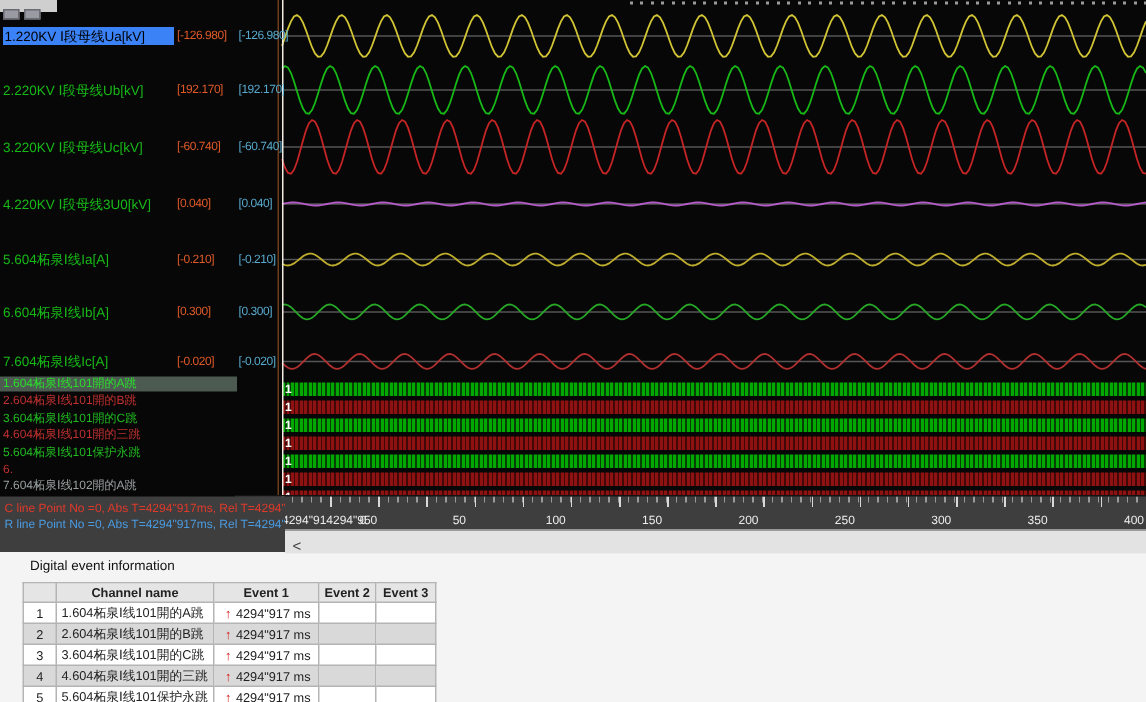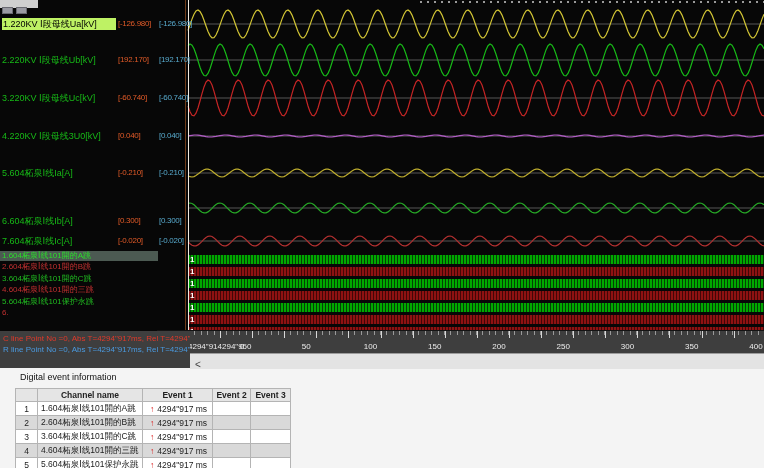--- a/index.html
+++ b/index.html
@@ -8,21 +8,21 @@
   
   .main{position:absolute;left:0;top:0;width:764px;height:368px;background:#070707;overflow:hidden;}
   .toolbar-stub{position:absolute;left:0;top:0;width:38px;height:8px;background:#cfcfcf;z-index:9;}
   .toolbar-stub .tbtn{display:inline-block;width:9px;height:5px;margin:1px 1px 0 2px;background:#9a9aa2;border:1px solid #6a6a72;}
   .top-dots{position:absolute;left:420px;top:1px;width:344px;height:2px;
             background:repeating-linear-gradient(90deg,#9a9a9a 0 2px,transparent 2px 7px);}
   
   .left-panel{position:absolute;left:0;top:0;width:190px;height:330px;z-index:5;pointer-events:auto;}
   .an-row{position:absolute;left:2px;width:186px;height:12px;font-size:9px;line-height:12px;white-space:nowrap;}
   .an-label{position:absolute;left:0;top:0;max-width:114px;overflow:hidden;color:#17b917;}
-  .an-label.hl{background:#bef264;color:#000;width:113px;padding-left:1px;}
+  .an-label.hl{background:#3b82f6;color:#000;width:113px;padding-left:1px;}
   .an-v1{position:absolute;left:116px;top:0;color:#e05a28;font-size:8px;letter-spacing:-0.3px;}
   .an-v2{position:absolute;left:157px;top:0;color:#58aacd;font-size:8px;letter-spacing:-0.3px;}
   .dg-row{position:absolute;left:2px;width:186px;height:10px;font-size:8px;line-height:10px;white-space:nowrap;overflow:hidden;}
   .dg-row.hl{left:0;width:156px;padding-left:2px;background:#4c5a52;}
   
   .wave-area{position:absolute;left:157px;top:0;width:607px;height:330px;overflow:hidden;}
   #wave-svg{position:absolute;left:0;top:0;}
   .pre-line{position:absolute;left:28px;top:0;width:1px;height:330px;background:#6e3c1a;}
   .cursor-line{position:absolute;left:31px;top:0;width:1px;height:330px;background:#f2ece2;z-index:4;}
   .dbar{position:absolute;left:31px;right:0;height:9px;z-index:2;}
@@ -124,36 +124,37 @@
         <div class="an-row" style="top: 130px; text-align: right;">
           <span class="an-label">4.220KV Ⅰ段母线3U0[kV]</span>
           <span class="an-v1">[0.040]</span>
           <span class="an-v2">[0.040]</span>
         </div>
         <div class="an-row" style="top: 167px;">
           <span class="an-label">5.604柘泉Ⅰ线Ia[A]</span>
           <span class="an-v1">[-0.210]</span>
           <span class="an-v2">[-0.210]</span>
         </div>
-        <div class="an-row" style="top: 202px; margin-top: 13px;">
+        <div class="an-row" style="top: 202px;">
           <span class="an-label">6.604柘泉Ⅰ线Ib[A]</span>
           <span class="an-v1">[0.300]</span>
           <span class="an-v2">[0.300]</span>
         </div>
         <div class="an-row" style="top: 235px;">
           <span class="an-label">7.604柘泉Ⅰ线Ic[A]</span>
           <span class="an-v1">[-0.020]</span>
           <span class="an-v2">[-0.020]</span>
         </div>
         <div class="dg-row hl" style="top: 251px; color: rgb(42, 223, 42);">1.604柘泉Ⅰ线101開的A跳</div>
         <div class="dg-row" style="top: 262px; color: rgb(194, 48, 48);">2.604柘泉Ⅰ线101開的B跳</div>
         <div class="dg-row" style="top: 274px; color: rgb(32, 187, 32);">3.604柘泉Ⅰ线101開的C跳</div>
         <div class="dg-row" style="top: 285px; color: rgb(194, 48, 48);">4.604柘泉Ⅰ线101開的三跳</div>
         <div class="dg-row" style="top: 297px; color: rgb(32, 187, 32);">5.604柘泉Ⅰ线101保护永跳</div>
         <div class="dg-row" style="top: 308px; color: rgb(194, 48, 48);">6.</div>
+        <div class="dg-row" style="top: 319px; color: rgb(154, 160, 160);">7.604柘泉Ⅰ线102開的A跳</div>
       </div>
 
     <div class="time-axis">
       <div class="ticks-minor"></div>
       <div class="ticks-major"></div>
       <span class="ax-pre">4294"914294"950</span>
       <span id="axis-labels"><span class="ax-lab" style="left: 85px;">0</span><span class="ax-lab" style="left: 149.25px;">50</span><span class="ax-lab" style="left: 213.5px;">100</span><span class="ax-lab" style="left: 277.75px;">150</span><span class="ax-lab" style="left: 342px;">200</span><span class="ax-lab" style="left: 406.25px;">250</span><span class="ax-lab" style="left: 470.5px;">300</span><span class="ax-lab" style="left: 534.75px;">350</span><span class="ax-lab" style="left: 599px;">400</span></span>
     </div>
 
     <div class="status-overlay">

